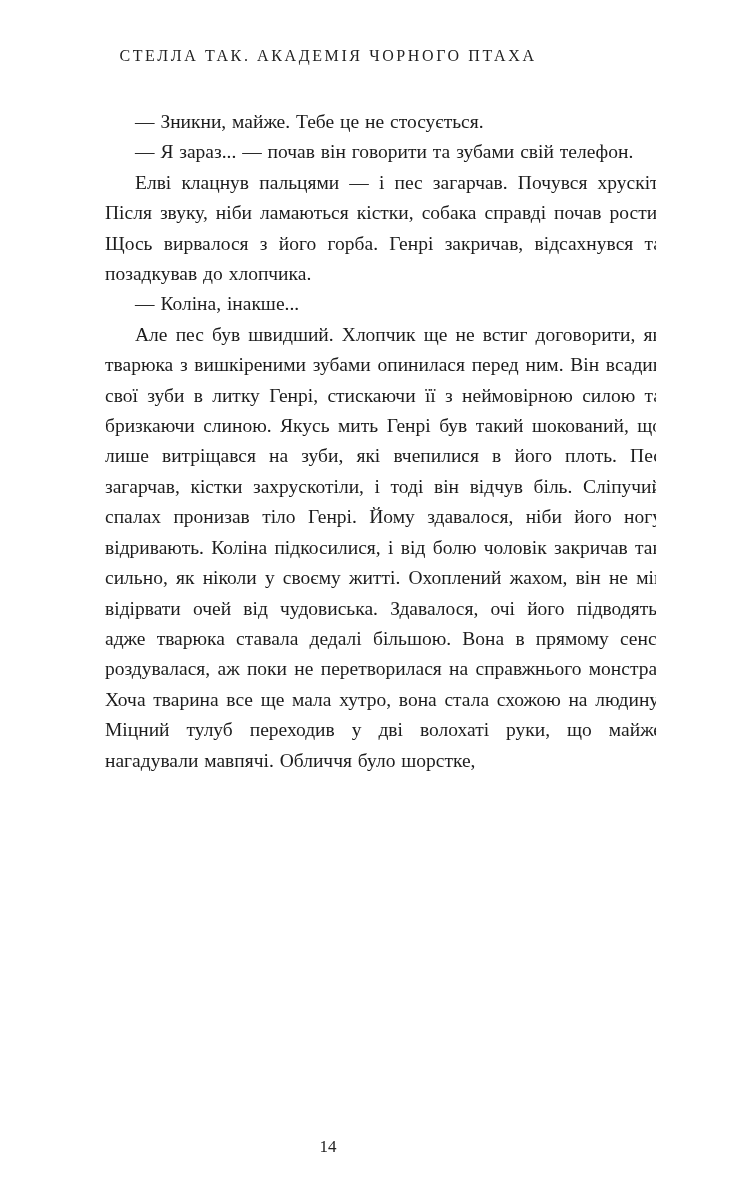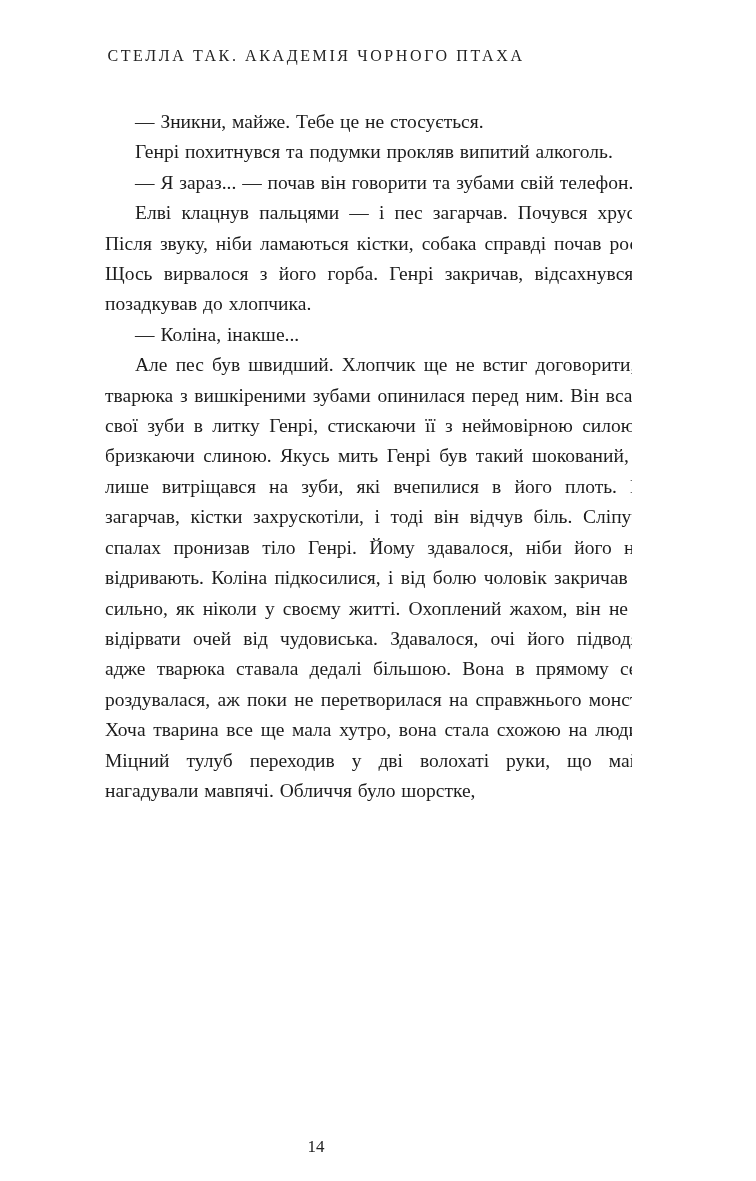--- a/index.html
+++ b/index.html
@@ -8,20 +8,21 @@
     background: #ffffff;
   }
   .page {
     position: relative;
     width: 632px;
     height: 1181px;
     background: #ffffff;
     color: #1c1c1c;
     font-family: "Liberation Serif", "DejaVu Serif", serif;
     overflow: hidden;
+    padding-left: 24px;
   }
   .running-head {
     position: absolute;
     top: 47px;
     left: 0;
     width: 100%;
     text-align: center;
     font-size: 16px;
     letter-spacing: 2.6px;
     color: #222222;
@@ -56,21 +57,20 @@
 </style>
 </head>
 <body>
 
 <div class="page">
 
   <div class="running-head">СТЕЛЛА ТАК. АКАДЕМІЯ ЧОРНОГО ПТАХА</div>
 
   <div class="body-text">
     <p>— Зникни, майже. Тебе це не стосується.</p>
-    <p>Генрі похитнувся та подумки прокляв випитий алкоголь.</p>
     <p>— Я зараз... — почав він говорити та зубами свій телефон.</p>
     <p>Елві клацнув пальцями — і пес загарчав. Почувся хрускіт. Після звуку, ніби ламаються кістки, собака справді почав рости. Щось вирвалося з його горба. Генрі закричав, відсахнувся та позадкував до хлопчика.</p>
     <p>— Коліна, інакше...</p>
     <p>Але пес був швидший. Хлопчик ще не встиг договорити, як тварюка з вишкіреними зубами опинилася перед ним. Він всадив свої зуби в литку Генрі, стискаючи її з неймовірною силою та бризкаючи слиною. Якусь мить Генрі був такий шокований, що лише витріщався на зуби, які вчепилися в його плоть. Пес загарчав, кістки захрускотіли, і тоді він відчув біль. Сліпучий спалах пронизав тіло Генрі. Йому здавалося, ніби його ногу відривають. Коліна підкосилися, і від болю чоловік закричав так сильно, як ніколи у своєму житті. Охоплений жахом, він не міг відірвати очей від чудовиська. Здавалося, очі його підводять, адже тварюка ставала дедалі більшою. Вона в прямому сенсі роздувалася, аж поки не перетворилася на справжнього монстра. Хоча тварина все ще мала хутро, вона стала схожою на людину. Міцний тулуб переходив у дві волохаті руки, що майже нагадували мавпячі. Обличчя було шорстке,</p>
   </div>
 
   <div class="page-number">14</div>
 
 </div>
 

